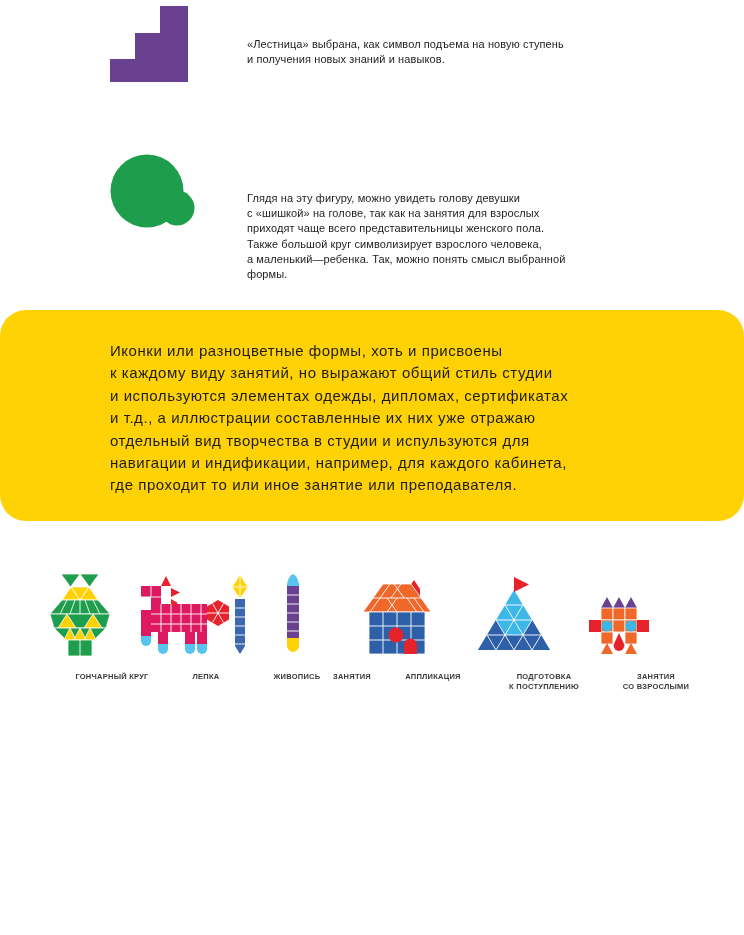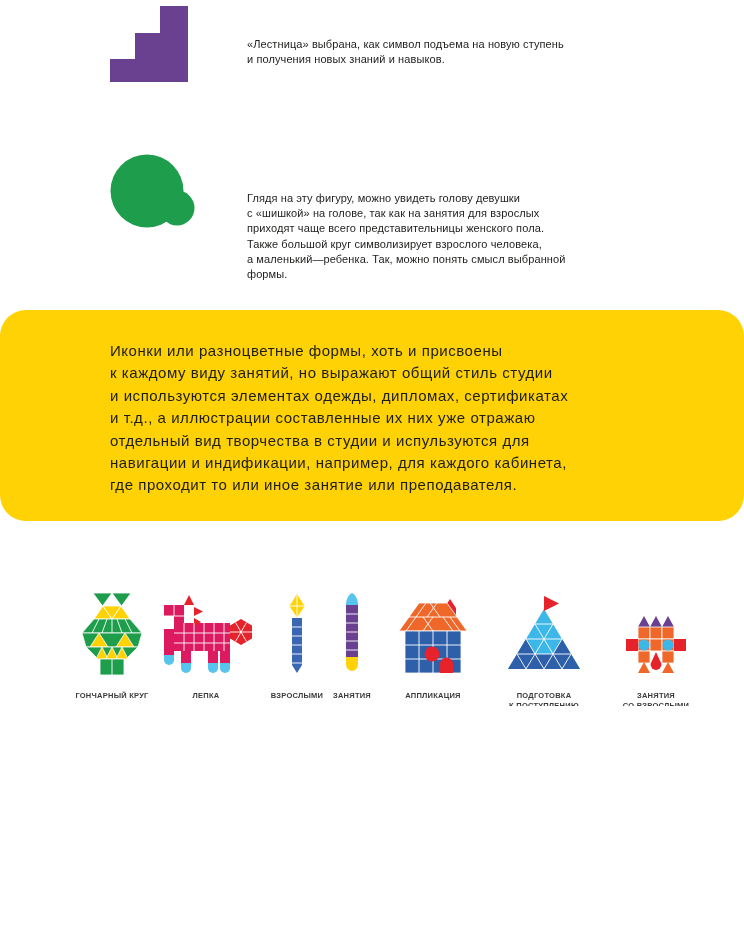--- a/index.html
+++ b/index.html
@@ -6,21 +6,21 @@
   html,body { background:#fff; }
   body { font-family:"Liberation Sans","DejaVu Sans",sans-serif; color:var(--text); }
   .page { position:relative; width:744px; height:706px; background:#fff; overflow:hidden;padding-left:37px; }
 
   .abs { position:absolute; }
   .para { position:absolute; font-size:11px; line-height:15.2px; color:var(--text); white-space:pre-line; letter-spacing:.1px; }
 
   .band { position:absolute; left:0; width:744px; background:var(--yellow);border-radius:26px; }
   .band-text { position:absolute; left:110px; font-size:15px; line-height:22.4px; letter-spacing:.55px; color:var(--text); white-space:pre-line; }
 
-  .icon-fig { position:absolute; top:593px; height:82px; display:flex; align-items:flex-end; justify-content:center; }
+  .icon-fig { position:absolute; top:574px; height:82px; display:flex; align-items:flex-end; justify-content:flex-start; }
   .caption { position:absolute; top:98px; left:0; width:100%; text-align:center; font-size:7.5px; font-weight:700; letter-spacing:.25px; line-height:9.5px; color:var(--label); white-space:pre-line; }
 
   svg { display:block; }
   .f-purple   { fill:var(--purple); }
   .f-green    { fill:var(--green); }
   .f-yellow   { fill:var(--yellow); }
   .f-pink     { fill:var(--pink); }
   .f-red      { fill:var(--red); }
   .f-cyan     { fill:var(--cyan); }
   .f-blue     { fill:var(--blue); }
@@ -121,21 +121,21 @@
     </figure>
 
     <figure class="icon-fig" style="left:227px; width:140px;">
       <svg width="26" height="82" viewBox="0 0 26 82">
         <polygon class="f-yellow s" points="13,0 17,7 21,13 13,25 5,13 9,7"></polygon>
         <path class="seam" d="M13,1 V24 M6,13 H20"></path>
         <rect class="f-blue" x="8" y="25" width="10" height="47"></rect>
         <polygon class="f-blue" points="8,72 18,72 13,80"></polygon>
         <path class="seam" d="M8,34 H18 M8,43 H18 M8,52 H18 M8,61 H18 M8,70 H18"></path>
       </svg>
-      <figcaption class="caption">ВЗРОСЛЫМИ</figcaption>
+      <figcaption class="caption">ЖИВОПИСЬ</figcaption>
     </figure>
 
     <figure class="icon-fig" style="left:282px; width:140px;">
       <svg width="22" height="82" viewBox="0 0 22 82">
         <path class="f-cyan" d="M11 0 C14.5 1.5 17 6.5 17 12 H5 C5 6.5 7.5 1.5 11 0 Z"></path>
         <rect class="f-purple" x="5" y="12" width="12" height="52"></rect>
         <path class="f-yellow" d="M5 64 H17 V71.5 A6 6.5 0 0 1 5 71.5 Z"></path>
         <path class="seam" d="M5,21 H17 M5,30 H17 M5,39 H17 M5,48 H17 M5,57 H17"></path>
       </svg>
       <figcaption class="caption">ЗАНЯТИЯ</figcaption>

